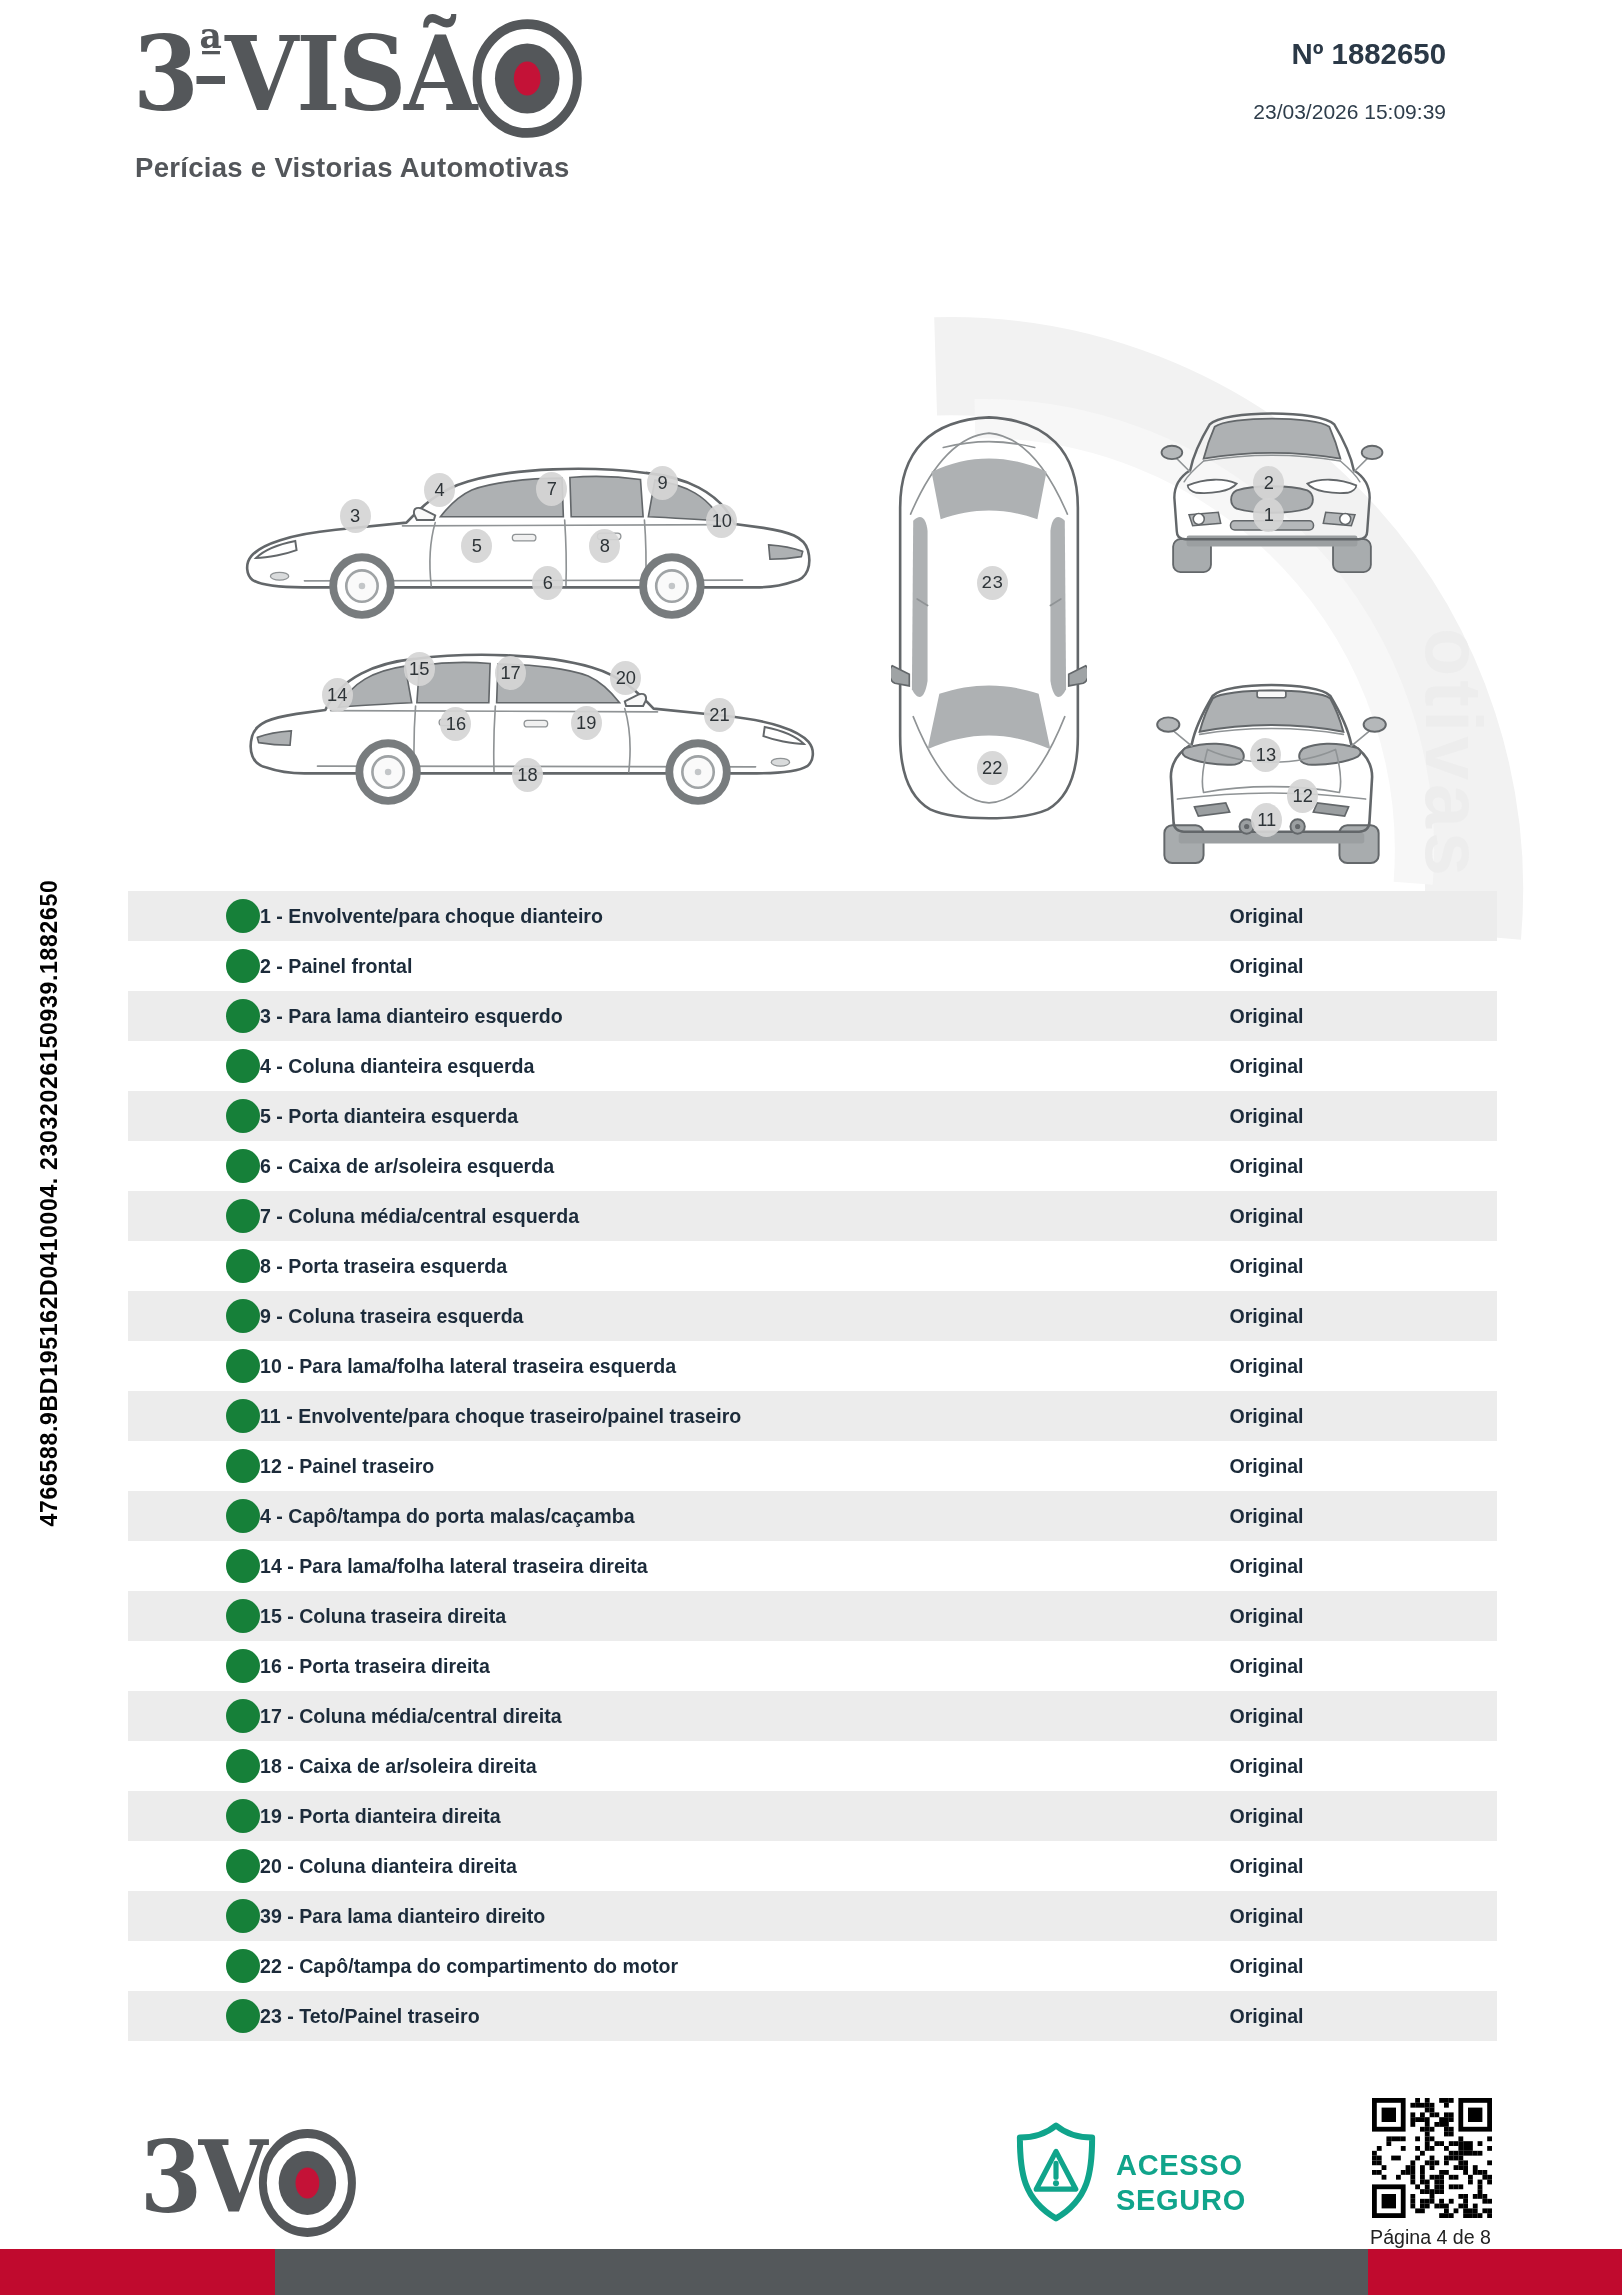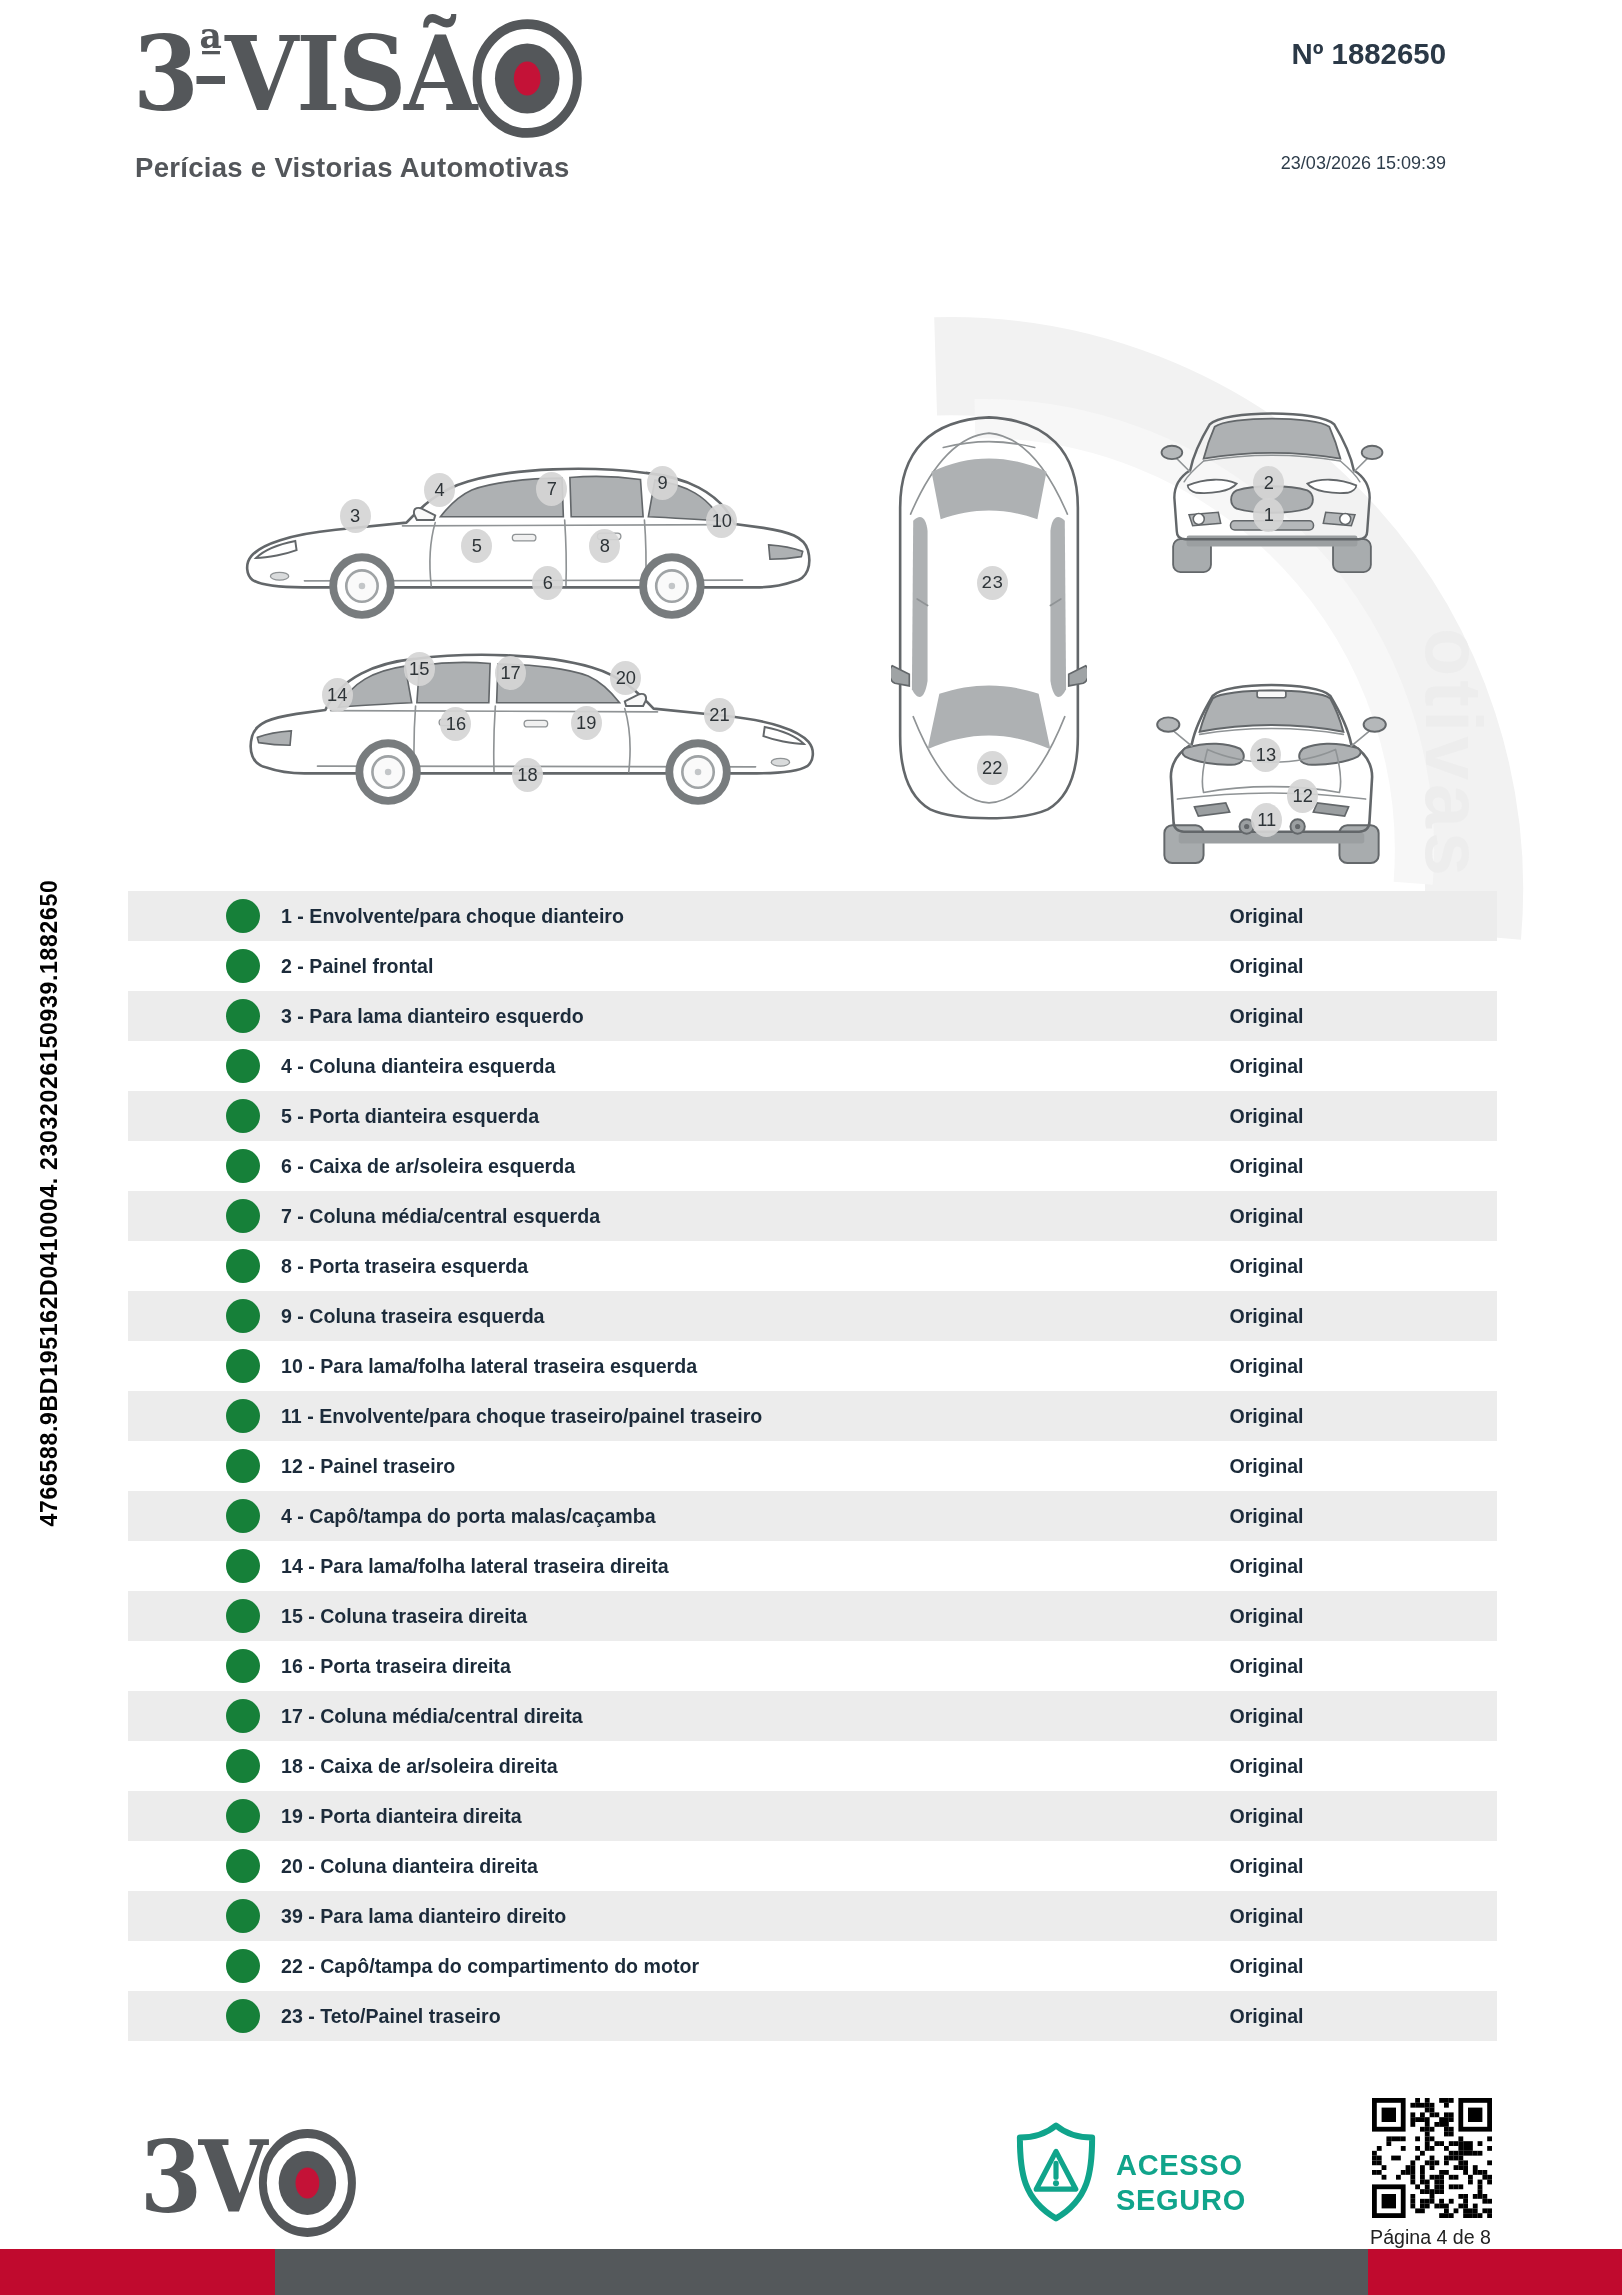--- a/index.html
+++ b/index.html
@@ -20,21 +20,21 @@
   
   .logo-block{left:133px; top:18.3px; color:#54575a; white-space:nowrap; z-index:2;}
   .logo-line{font-family:"DejaVu Serif", serif; font-weight:bold; font-size:103px;
     line-height:1; display:inline-block; transform:scaleX(.92); transform-origin:left top; letter-spacing:-2.6px;}
   .logo-ord{font-size:50px; display:inline-block; vertical-align:top; margin-top:6.5px;
     border-bottom:8.5px solid #54575a; padding:0 3.3px 1.3px 3.3px; letter-spacing:0;}
   .logo-target{display:inline-block; width:121px; height:121px; vertical-align:-29px; margin-left:-3.9px;}
   .logo-subtitle{left:135px; top:152px; font-size:27.5px; font-weight:bold; color:#53565a; letter-spacing:0.3px;}
   .header-right{right:176px; top:37px; text-align:right; color:#2b3947;}
   .doc-number{font-size:29.4px; font-weight:bold;}
-  .doc-datetime{margin-top:82px; font-size:18px; font-weight:normal; color:#2e3d4b;}
+  .doc-datetime{margin-top:29px; font-size:21px; font-weight:normal; color:#2e3d4b;}
 
   
   .banner{left:128px; top:247px; width:1369px; height:101px; background:#54585b; z-index:2;}
   .banner-caricon{position:absolute; left:93px; top:50%; transform:translateY(-50%); width:63px; height:47px;}
   .banner-title{position:absolute; left:175px; top:50%; transform:translateY(-50%);
     color:#ffffff; font-size:35px; letter-spacing:2px; font-weight:400;}
   .banner-green{position:absolute; right:0; top:0; width:147px; height:101px; background:#0a8a3e;}
   .banner-check{position:absolute; left:50%; top:50%; transform:translate(-50%,-50%); width:68px; height:68px;}
 
   
@@ -51,21 +51,21 @@
     background:rgba(213,213,213,.92); border-radius:50%;
     display:flex; align-items:center; justify-content:center;
     font-size:18.3px; color:#2e3438; z-index:3;
   }
 
   
   .rows{left:128px; top:891px; width:1369px; z-index:1;}
   .row{position:relative; height:50px; display:flex; align-items:center;}
   .row:nth-child(odd){background:#ececec;}
   .row-dot{width:34px; height:34px; border-radius:50%; background:#168039; margin-left:98px; flex:0 0 auto;}
-  .row-label{margin-left:21px; font-size:19.6px; font-weight:bold; color:#1c2b3a;}
+  .row-label{font-size:19.6px; font-weight:bold; color:#1c2b3a;}
   .row-status{position:absolute; left:1073px; width:131px; text-align:center;
     font-size:19.6px; font-weight:bold; color:#1c2b3a;}
 
   
   .side-code{
     left:49px; top:1203px; transform:translate(-50%,-50%) rotate(-90deg); white-space:nowrap;
     font-size:23px; font-weight:bold; color:#000; letter-spacing:0.7px; z-index:2;
   }
 
   

